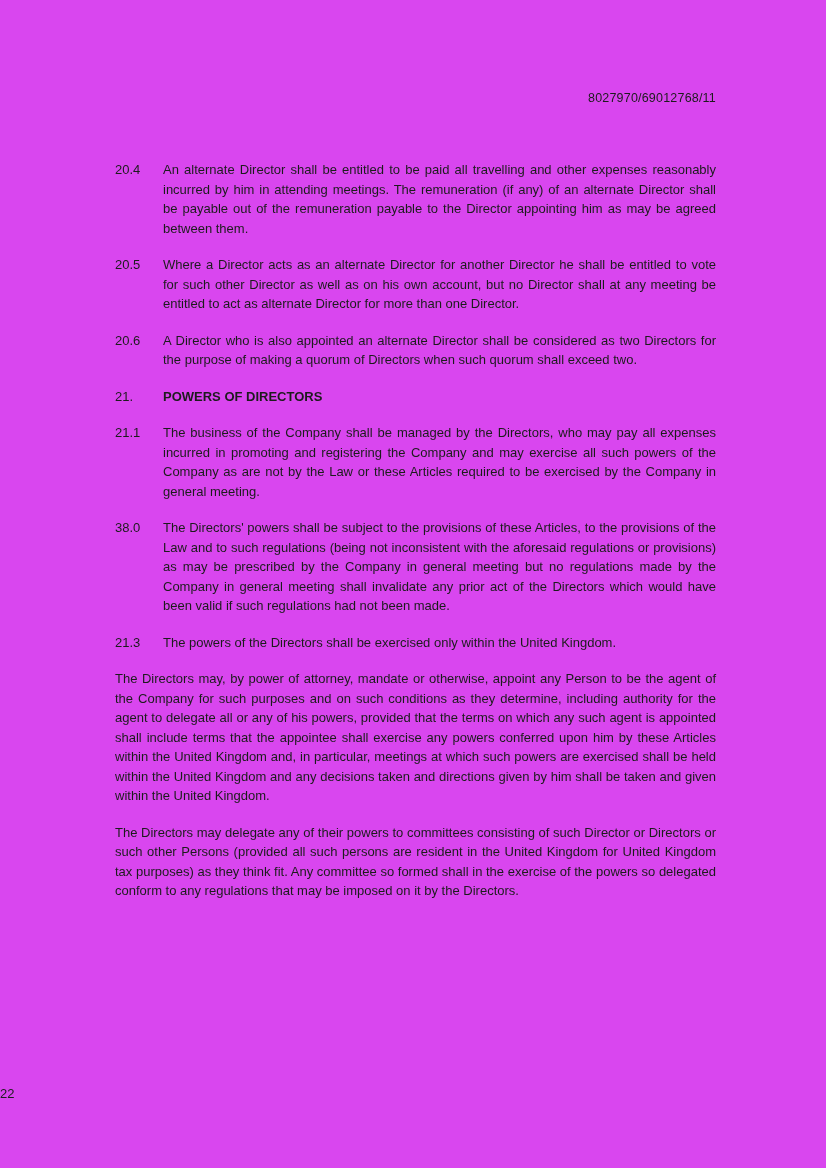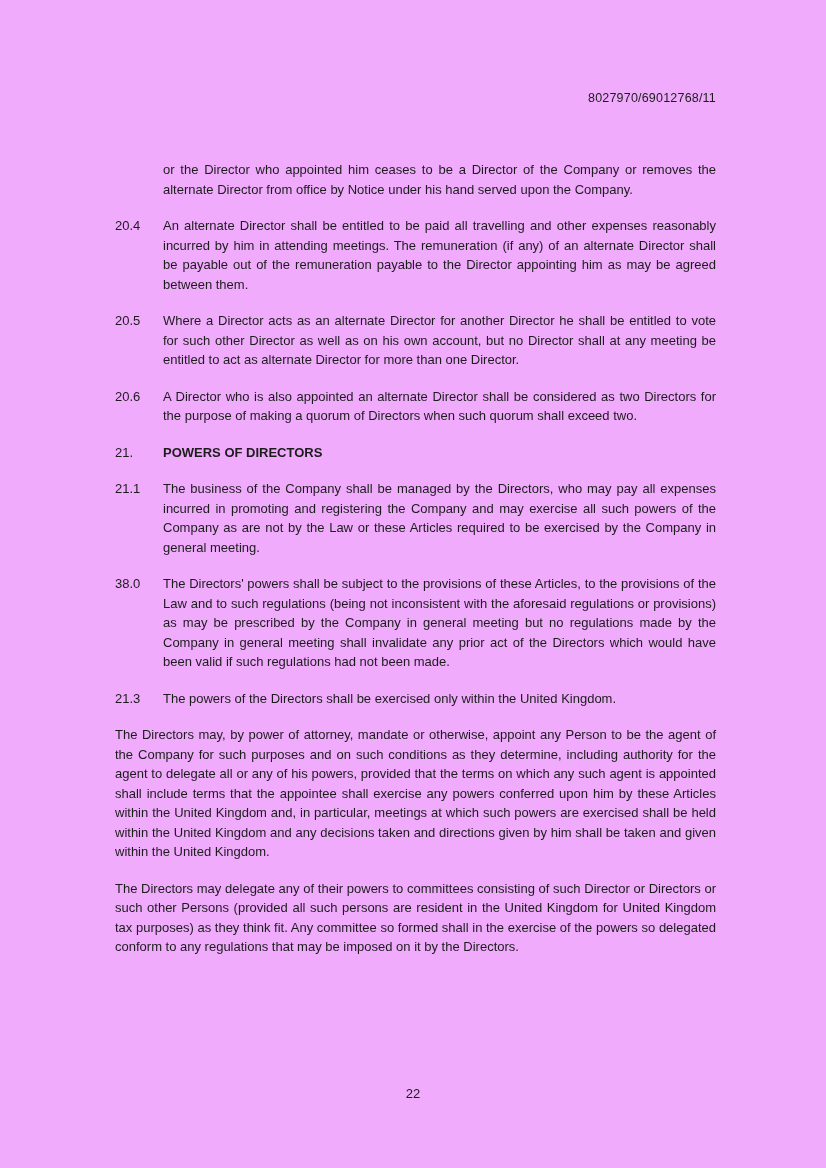--- a/index.html
+++ b/index.html
@@ -1,21 +1,21 @@
 <!DOCTYPE html>
 <html><head>
 <meta charset="utf-8">
 <style>
   * { margin: 0; padding: 0; box-sizing: border-box; }
   html, body { background: #ffffff; }
   .page {
     position: relative;
     width: 826px;
     height: 1168px;
-    background: #f0abfc;
+    background: #d946ef;
     font-family: "Liberation Sans", sans-serif;
     font-size: 13px;
     line-height: 19.5px;
     color: #1c1c1c;
     margin: 0 auto;
     overflow: hidden;
   }
   .ref {
     position: absolute;
     top: 89px;
@@ -34,39 +34,35 @@
   .row { display: flex; margin-bottom: 17px; }
   .row .num { flex: 0 0 48px; width: 48px; }
   .row .txt { flex: 1 1 auto; text-align: justify; }
   .row.heading .txt { font-weight: bold; text-align: left; }
   .row.heading { margin-bottom: 17px; align-items: center; }
   .pageno {
     position: absolute;
     top: 1084px;
     left: 0;
     width: 100%;
-    text-align: center;
+    text-align: left;
     font-size: 13px;
   }
 </style>
 </head>
 <body>
 
 <div class="page">
 
   <div class="ref">
     <span>8027970/69012768/11</span>
   </div>
 
   <div class="content">
 
-    <div class="row">
-      <span class="num"></span>
-      <p class="txt">or the Director who appointed him ceases to be a Director of the Company or removes the alternate Director from office by Notice under his hand served upon the Company.</p>
-    </div>
 
     <div class="row">
       <span class="num">20.4</span>
       <p class="txt">An alternate Director shall be entitled to be paid all travelling and other expenses reasonably incurred by him in attending meetings.  The remuneration (if any) of an alternate Director shall be payable out of the remuneration payable to the Director appointing him as may be agreed between them.</p>
     </div>
 
     <div class="row">
       <span class="num">20.5</span>
       <p class="txt">Where a Director acts as an alternate Director for another Director he shall be entitled to vote for such other Director as well as on his own account, but no Director shall at any meeting be entitled to act as alternate Director for more than one Director.</p>
     </div>

